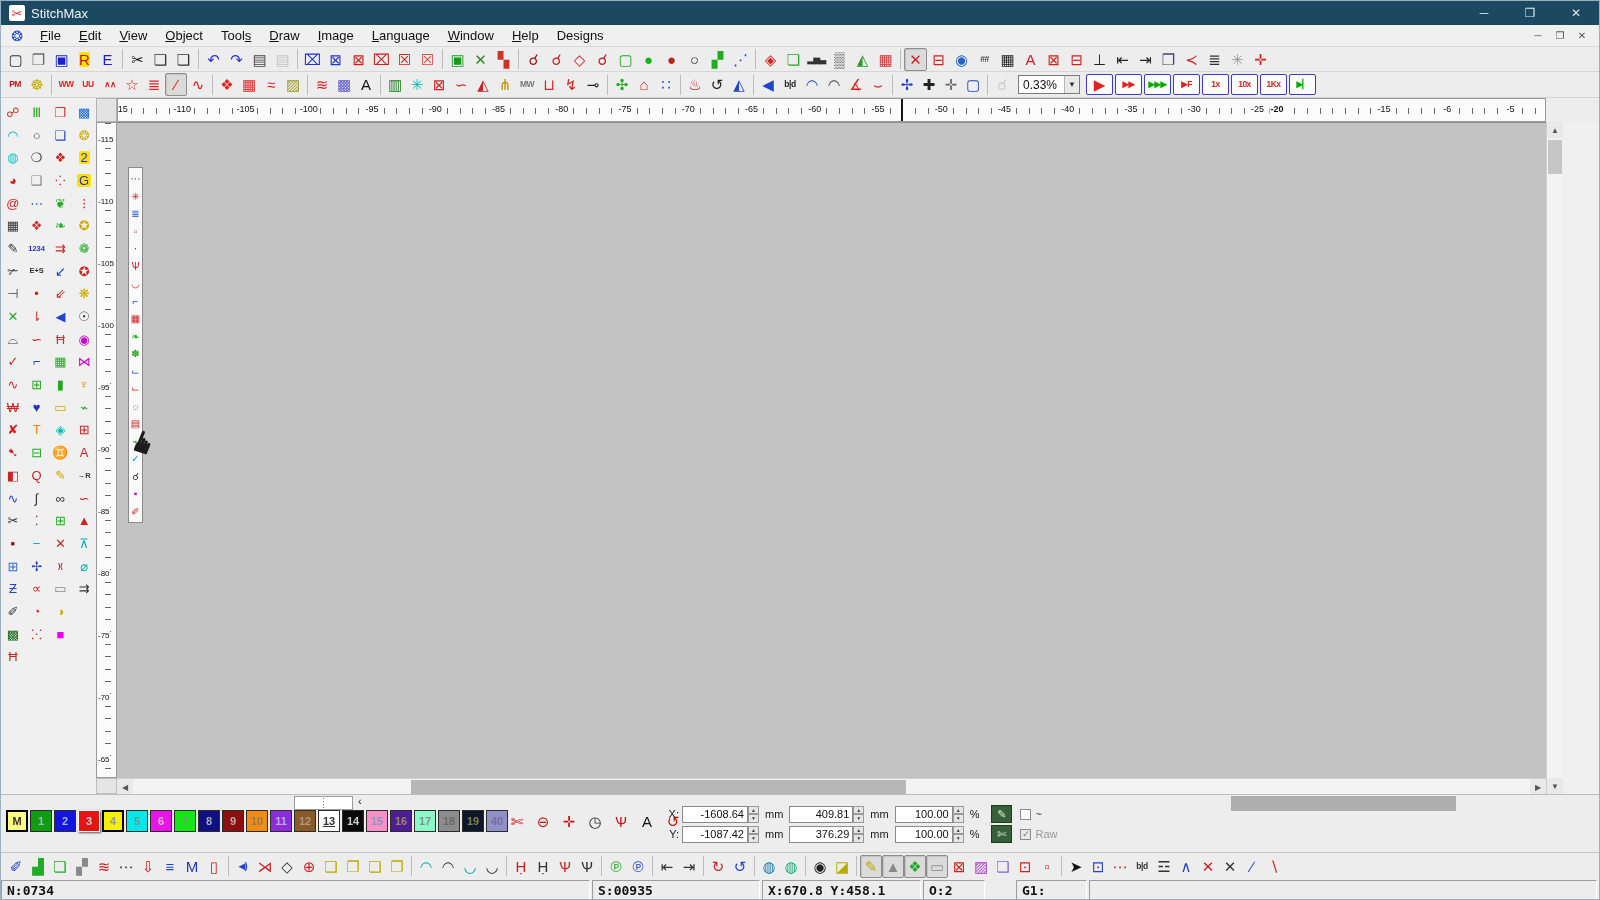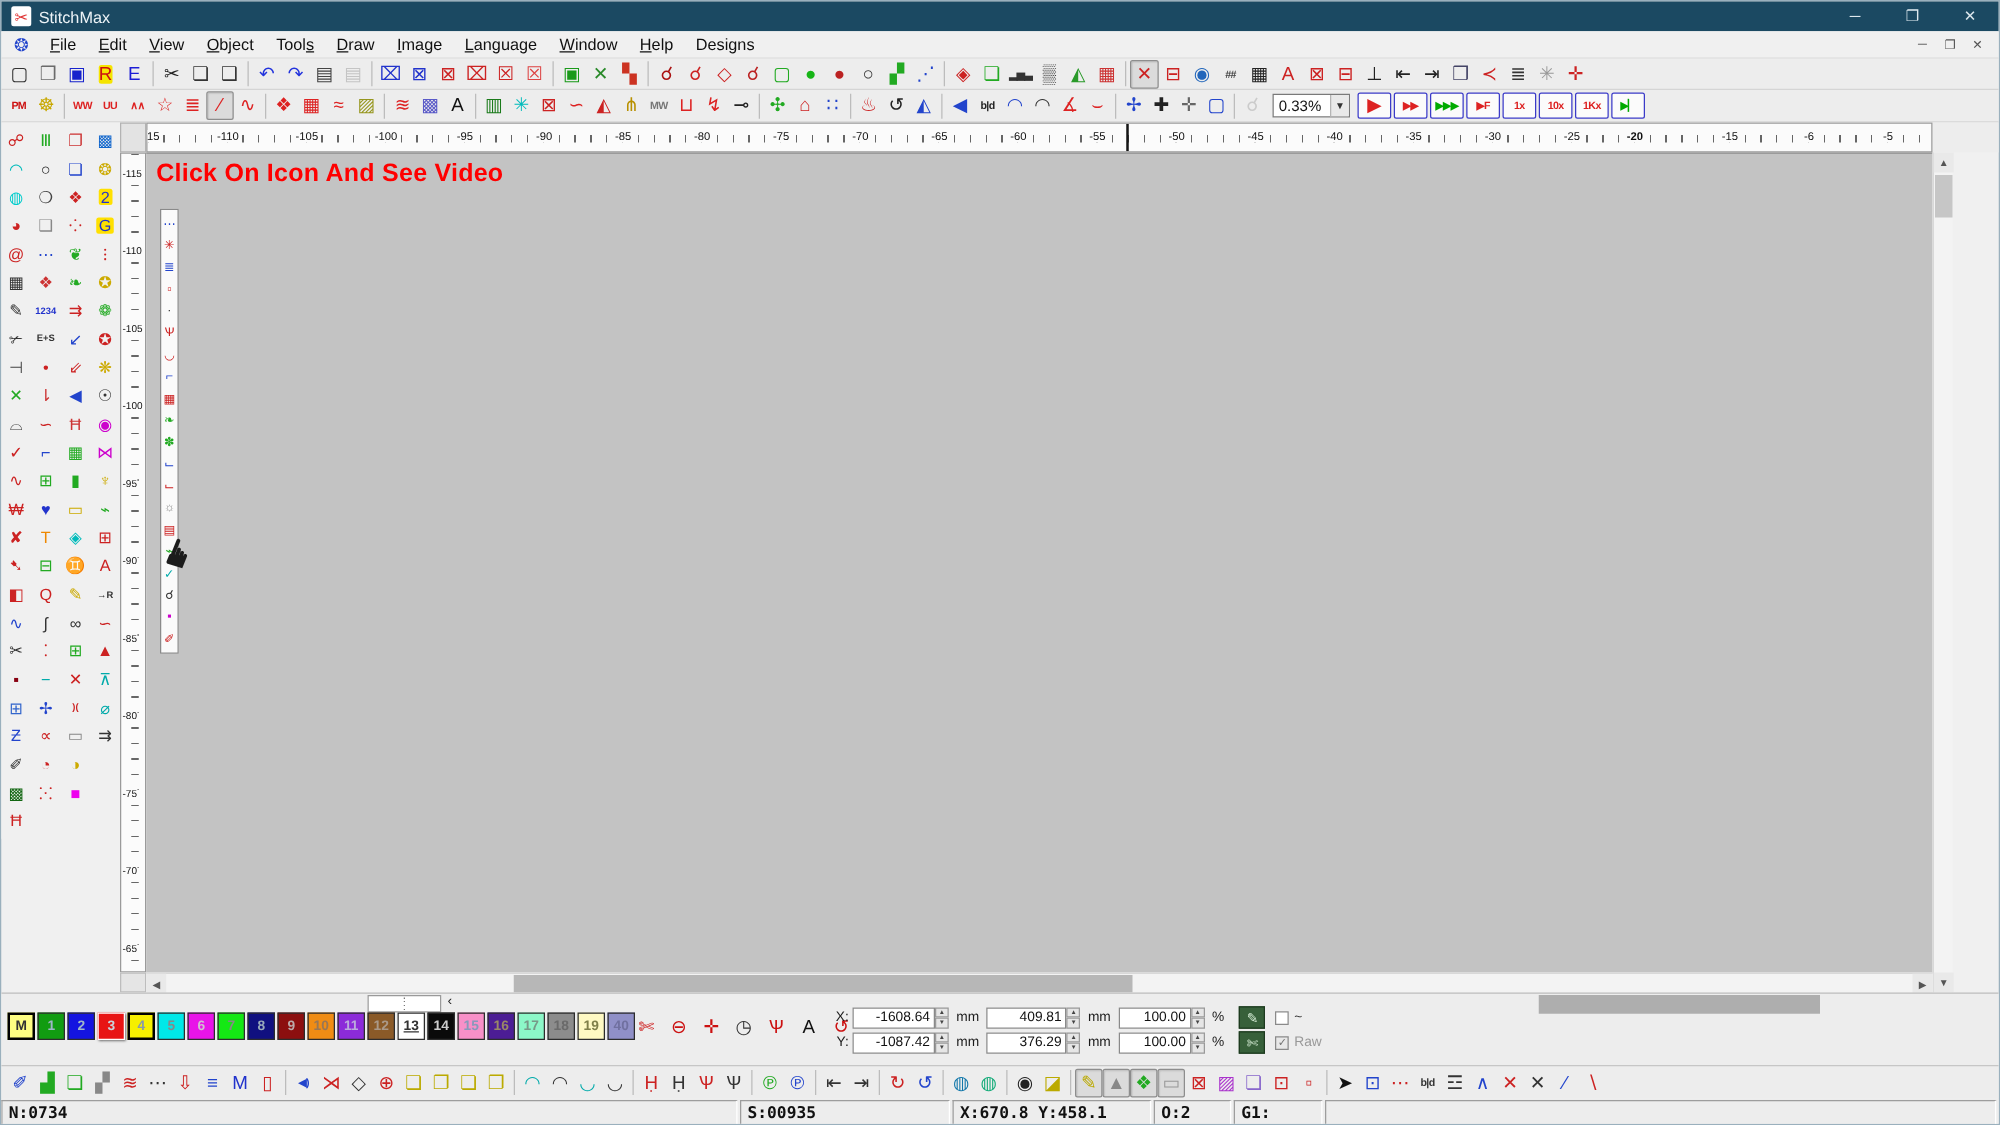--- a/index.html
+++ b/index.html
@@ -487,21 +487,21 @@
         <span class="hlab" style="left: 570.25px;">-70</span>
         <span class="hlab" style="left: 633.5px;">-65</span>
         <span class="hlab" style="left: 696.75px;">-60</span>
         <span class="hlab" style="left: 760px;">-55</span>
         <span class="hlab" style="left: 823.25px;">-50</span>
         <span class="hlab" style="left: 886.5px;">-45</span>
         <span class="hlab" style="left: 949.75px;">-40</span>
         <span class="hlab" style="left: 1013px;">-35</span>
         <span class="hlab" style="left: 1076.25px;">-30</span>
         <span class="hlab" style="left: 1139.5px;">-25</span>
-        <span class="hlab" style="left: 1190px; font-weight: bold;">-20</span>
+        <span class="hlab" style="left: 1159px; font-weight: bold;">-20</span>
         <span class="hlab" style="left: 1266px;">-15</span>
         <span class="hlab" style="left: 1329.25px;">-6</span>
         <span class="hlab" style="left: 1392.5px;">-5</span>
       </div>
   </div>
 
   <div class="leftpanel" id="leftpanel">
       <div class="lcell">
         <span style="color: rgb(204, 34, 34);">☍</span>
       </div>
@@ -803,21 +803,20 @@
       <span class="vlab" style="top: 264px;">-95</span>
       <span class="vlab" style="top: 326px;">-90</span>
       <span class="vlab" style="top: 388px;">-85</span>
       <span class="vlab" style="top: 450px;">-80</span>
       <span class="vlab" style="top: 512px;">-75</span>
       <span class="vlab" style="top: 574px;">-70</span>
       <span class="vlab" style="top: 636px;">-65</span>
     </div>
 
   <div class="canvas" style="background: rgb(195, 195, 195);">
-    <div class="cmsg" style="color: rgb(255, 0, 0);">Click On Icon And See Video</div>
     <div class="minitb" id="minitb">
         <span style="color: rgb(34, 68, 204);">⋯</span>
         <span style="color: rgb(204, 34, 34);">✳</span>
         <span style="color: rgb(34, 68, 204);">≣</span>
         <span style="color: rgb(204, 34, 34);">▫</span>
         <span style="color: rgb(51, 51, 51);">·</span>
         <span style="color: rgb(204, 34, 34);">Ѱ</span>
         <span style="color: rgb(204, 34, 34);">◡</span>
         <span style="color: rgb(34, 68, 204);">⌐</span>
         <span style="color: rgb(204, 34, 34);">▦</span>
@@ -867,21 +866,21 @@
         <div class="sw" style="background: rgb(140, 15, 15); color: rgb(187, 170, 170);">9</div>
         <div class="sw" style="background: rgb(240, 140, 20); color: rgb(153, 119, 85);">10</div>
         <div class="sw" style="background: rgb(140, 43, 217); color: rgb(187, 170, 221);">11</div>
         <div class="sw" style="background: rgb(138, 90, 40); color: rgb(170, 153, 136);">12</div>
         <div class="sw u" style="background: rgb(255, 255, 255); color: rgb(51, 51, 51);">13</div>
         <div class="sw" style="background: rgb(10, 10, 10); color: rgb(204, 204, 204);">14</div>
         <div class="sw" style="background: rgb(247, 144, 200); color: rgb(136, 153, 187);">15</div>
         <div class="sw" style="background: #4c1d95; color: rgb(153, 136, 102);">16</div>
         <div class="sw" style="background: rgb(140, 247, 200); color: rgb(119, 153, 136);">17</div>
         <div class="sw" style="background: rgb(140, 140, 140); color: rgb(106, 106, 106);">18</div>
-        <div class="sw" style="background: #fef9c3; color: rgb(128, 128, 74);">19</div>
+        <div class="sw" style="background: #0f172a; color: rgb(128, 128, 74);">19</div>
         <div class="sw" style="background: rgb(144, 144, 200); color: rgb(112, 112, 160);">40</div>
       </div>
     <div class="palicons" id="palicons">
         <div class="tbtn">
           <span class="gly" style="color: rgb(204, 17, 17);">✄</span>
         </div>
         <div class="tbtn">
           <span class="gly" style="color: rgb(204, 17, 17);">⊖</span>
         </div>
         <div class="tbtn">
@@ -1133,17 +1132,17 @@
       <div class="tbtn">
         <span class="gly" style="color: rgb(204, 34, 34);">∖</span>
       </div>
     </div>
 
   <div class="statusbar" id="statusbar">
       <div class="seg" style="width: 589px; flex: 0 0 589px;">N:0734</div>
       <div class="seg" style="width: 168px; flex: 0 0 168px;">S:00935</div>
       <div class="seg" style="width: 159px; flex: 0 0 159px;">X:670.8 Y:458.1</div>
       <div class="seg" style="width: 62px; flex: 0 0 62px;">O:2</div>
-      <div class="seg" style="width: 71px; flex: 0 0 71px;">G1:</div>
+      <div class="seg" style="width: 71px; flex: 0 0 71px; margin-left: 29px;">G1:</div>
       <div class="seg" style="flex: 1 1 0%;"></div>
     </div>
 
 </div>
 
 </body></html>

